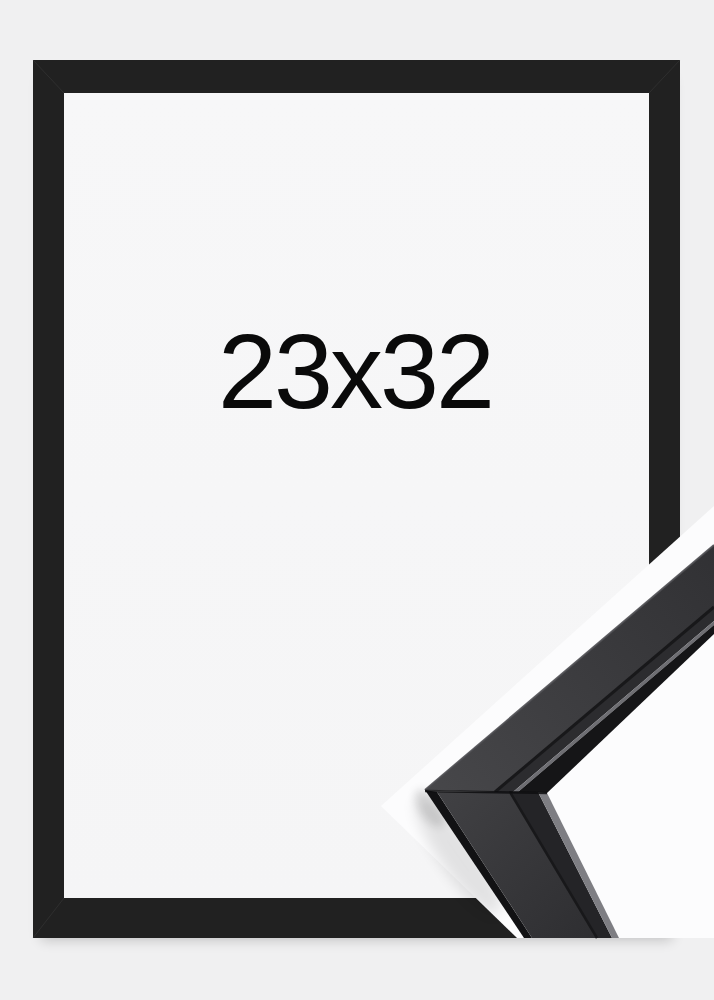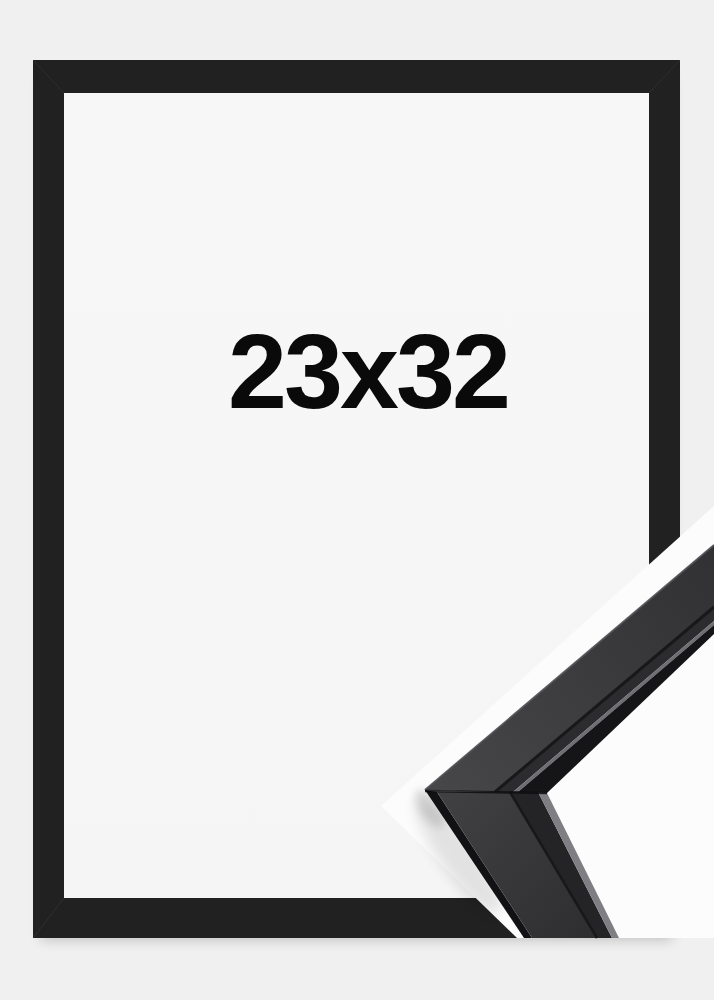--- a/index.html
+++ b/index.html
@@ -25,25 +25,25 @@
     border-width: 33px 31px 40px 31px;
     box-shadow: 0 10px 12px -8px rgba(0,0,0,0.20);
   }
   .frame-opening {
     position: absolute;
     inset: 0;
     background: linear-gradient(180deg, #f7f7f8 0%, #f5f5f6 100%);
   }
   .size-label {
     position: absolute;
-    left: 368px;
+    left: 355px;
     top: 375px;
     transform: translate(-50%, -53%);
     font-size: 106px;
-    font-weight: 700;
+    font-weight: 400;
     letter-spacing: -3px;
     color: var(--label-text, #0a0a0a);
     white-space: nowrap;
   }
   .detail-overlay {
     position: absolute;
     left: 0;
     top: 0;
     pointer-events: none;
   }

